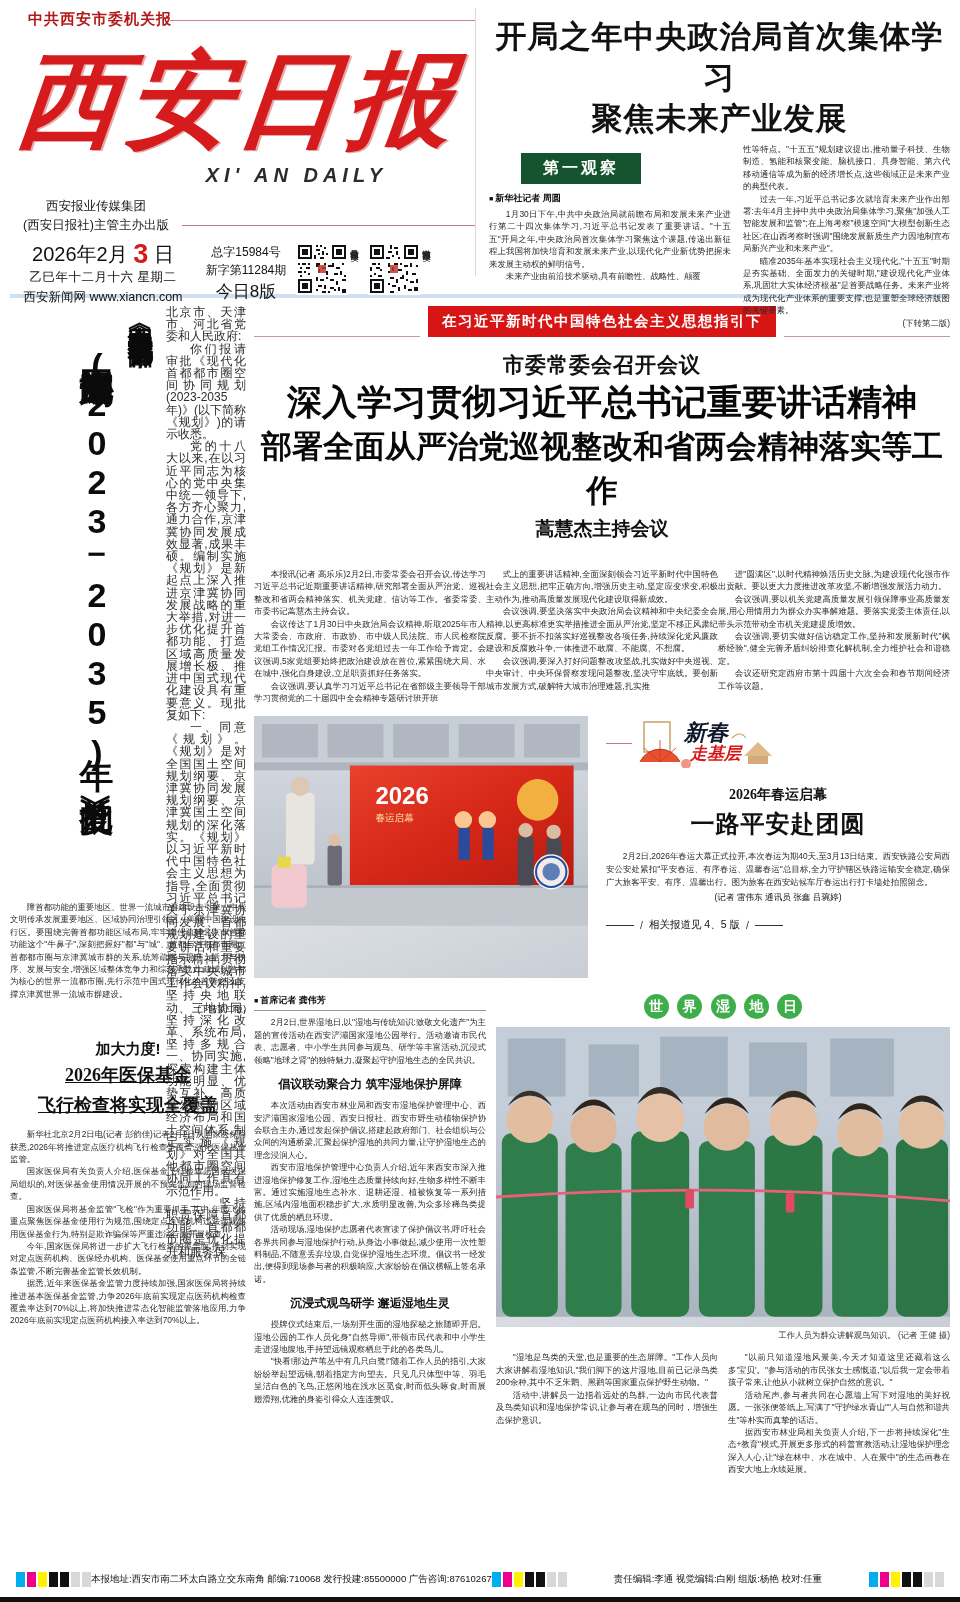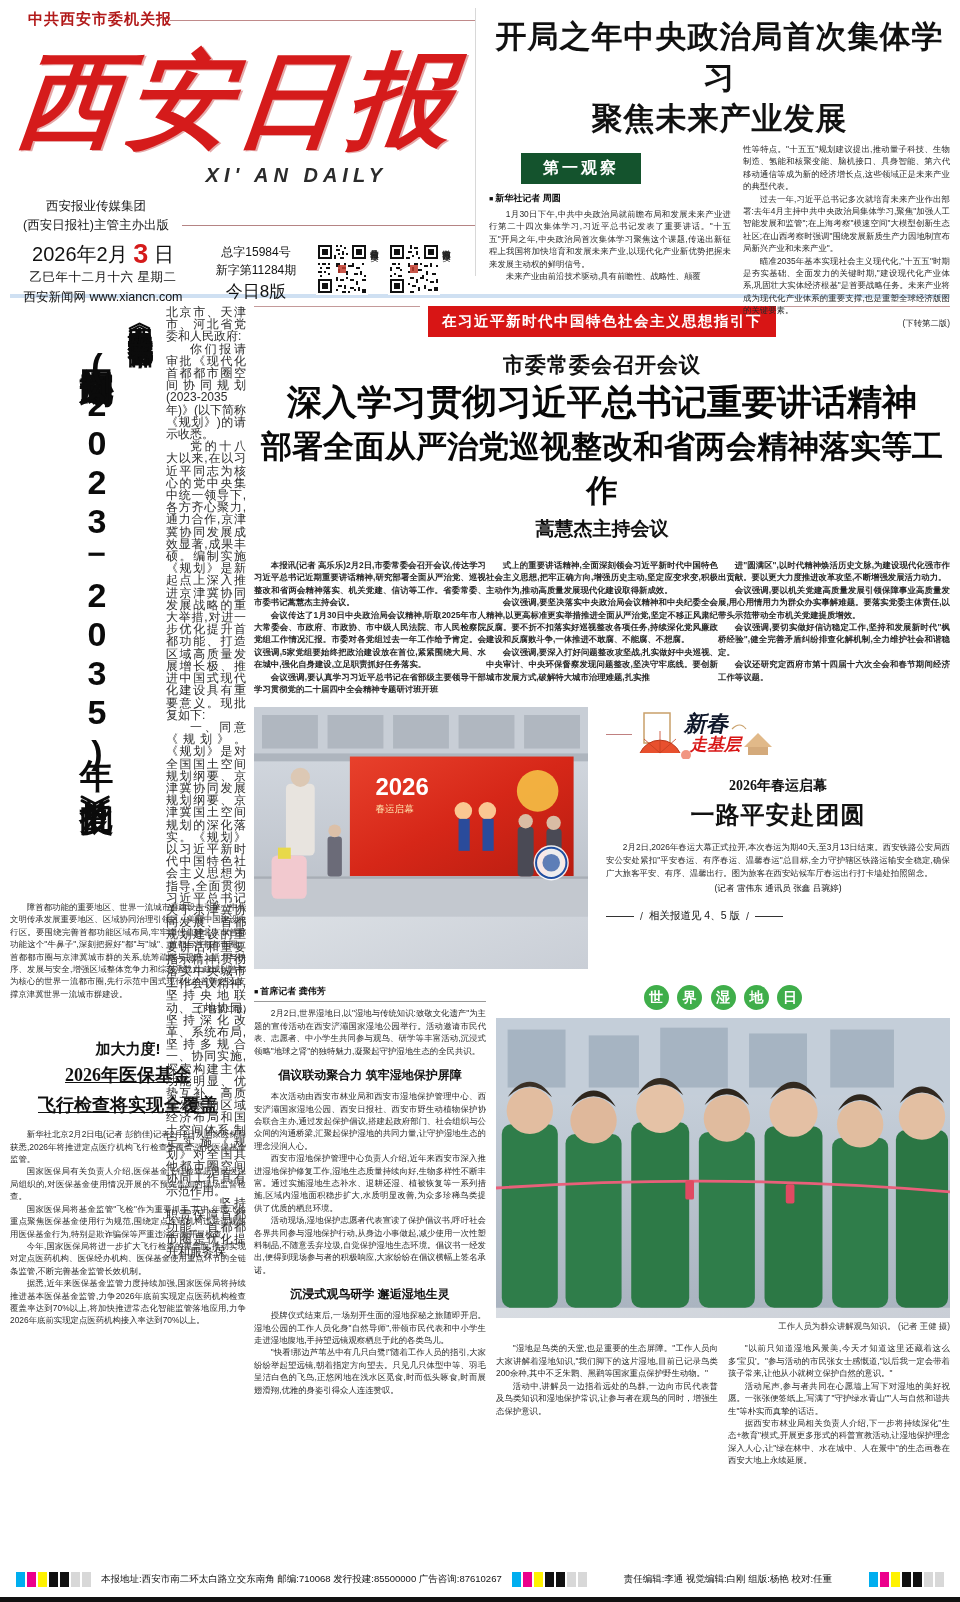--- a/index.html
+++ b/index.html
@@ -32,21 +32,21 @@
     transform: skewX(-6deg);
   }
   .logo-en {
     position: absolute; right: 88px; bottom: -6px;
     font-size: 20px; letter-spacing: 5px; font-style: italic;
     color: #2b2b2b; font-weight: bold;
   }
   .mast-info { display: flex; align-items: flex-start; margin-top: 16px; }
   .mast-pub { font-size: 12.5px; line-height: 19px; text-align: center; width: 172px; color: #1a1a1a; }
   .mast-sep-line { flex: 1; border-top: 1.4px solid #b58484; margin-top: 28px; }
-  .mast-row2 { display: flex; align-items: flex-start; margin-top: 6px; gap: 10px; }
+  .mast-row2 { display: flex; align-items: flex-start; margin-top: 6px; }
   .date-block { width: 186px; text-align: center; }
   .date-main { font-size: 20px; line-height: 26px; color: #111; }
   .date-main .d3 { color: #d51b1b; font-size: 27px; font-weight: bold; vertical-align: -2px; }
   .date-sub { font-size: 12.5px; letter-spacing: .5px; margin-top: 2px; }
   .date-web { font-size: 12.5px; margin-top: 3px; }
   .issue-block { width: 100px; text-align: center; font-size: 12px; line-height: 18px; padding-top: 2px;}
   .issue-pages { font-size: 17px; margin-top: 4px; }
   .qr-group { display: flex; gap: 8px; padding-top: 2px; }
   .qr-item { display: flex; align-items: flex-start; gap: 2px; }
   .qr-code { width: 52px; height: 52px; position: relative; background: #fff; }
@@ -103,41 +103,41 @@
   .sub-article { margin-top: 22px; }
   .sub-kicker { text-align: center; font-size: 15px; font-weight: bold; line-height: 22px; }
   .sub-title {
     text-align: center; font-size: 18px; font-weight: bold; line-height: 30px;
     font-family: "Liberation Serif", serif; letter-spacing: 0px; text-decoration: underline;
   }
   .sub-body { margin-top: 8px; }
   .sub-body p { font-size: 8.4px; line-height: 12.4px; text-align: justify; text-indent: 2em; color: #2b2b2b; }
 
   
-  .banner-row { display: flex; align-items: flex-start; gap: 8px; margin-bottom: 14px; }
+  .banner-row { display: flex; align-items: flex-end; gap: 8px; margin-bottom: 14px; }
   .banner-line { flex: 1; height: 1.4px; background: #c49a9a; }
   .banner-badge {
     background: #d81515; color: #fff; font-size: 14.5px; font-weight: bold;
     padding: 6px 14px; letter-spacing: 1.5px; white-space: nowrap;
   }
   .mh-kicker {
     text-align: center; font-size: 21px; font-weight: bold; line-height: 28px;
     font-family: "Liberation Serif", serif; letter-spacing: 1px;
   }
   .mh-main {
     text-align: center; font-weight: bold; color: #080808;
     font-family: "Liberation Sans", sans-serif;
   }
   .mh-main .l1 { font-size: 35px; line-height: 46px; letter-spacing: 0px; display:block; }
   .mh-main .l2 { font-size: 31px; line-height: 44px; letter-spacing: 0px; display:block; }
   .mh-sub {
     text-align: center; font-size: 19px; font-weight: bold; line-height: 28px;
     font-family: "Liberation Serif", serif; margin-top: 2px;
   }
-  .main-cols { display: flex; margin-top: 16px; font-weight: bold; }
+  .main-cols { display: flex; margin-top: 25px; }
   .main-col { flex: 1; font-size: 8.4px; line-height: 12.4px; text-align: justify; color: #2a2a2a; }
   .main-col p { text-indent: 2em; }
 
   
   .photo-row { display: flex; gap: 10px; margin-top: 12px; }
   .photo-main { width: 334px; }
   .ph {
     width: 100%; position: relative; overflow: hidden;
     background: linear-gradient(160deg,#cfd6de 0%,#e2e6ea 40%,#c9ced6 100%);
   }
@@ -180,21 +180,21 @@
   }
   .wet-sub-head { text-align: center; font-size: 12px; font-weight: bold; margin: 10px 0 6px; }
   .wet-cols { display: flex; gap: 10px; margin-top: 10px; }
   .wet-col { flex: 1; font-size: 8.4px; line-height: 12.4px; text-align: justify; color:#2a2a2a;}
   .wet-col p { text-indent: 2em; }
   .cap { text-align: right; font-size: 8.4px; margin-top: 3px; color:#333; }
 
   
   .footer {
     position: absolute; left: 0; right: 0; bottom: 6px; height: 34px;
-    display: flex; align-items: center; padding: 0 16px; gap: 10px;
+    display: flex; align-items: center; padding: 0 16px; gap: 0;
   }
   .cmyk { display: flex; gap: 2px; }
   .cmyk i { display: block; width: 9px; height: 15px; }
   .foot-text { font-size: 9.5px; color: #111; white-space: nowrap; }
   .foot-spacer { flex: 1; }
   .dark-strip { position:absolute; left:0; right:0; bottom:0; height:5px; background:#111; }
 </style>
 </head>
 <body>
 

